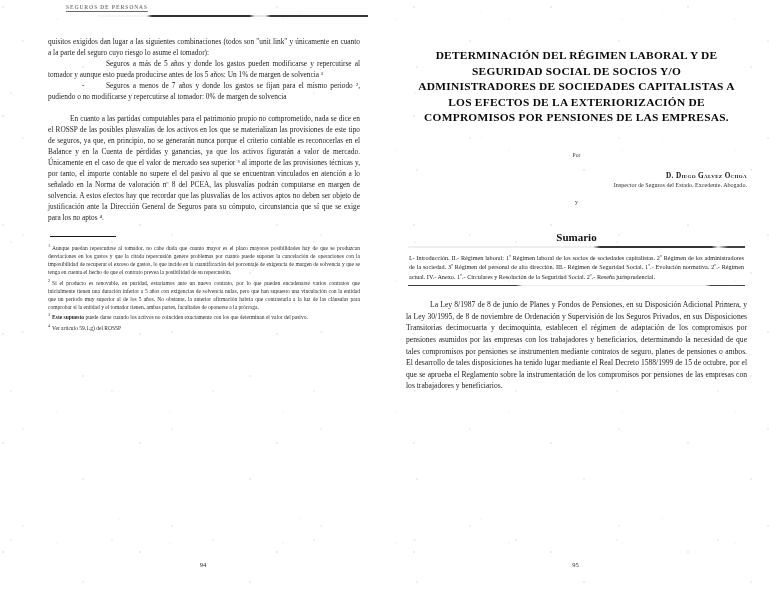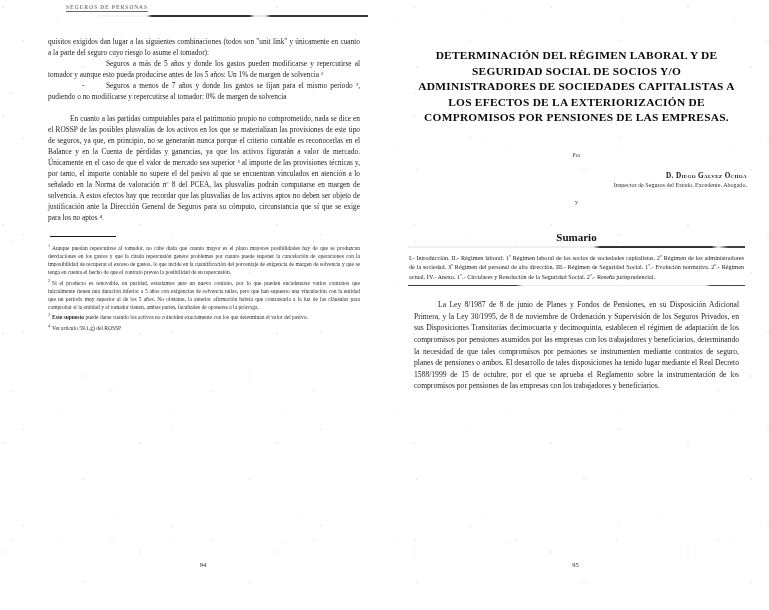--- a/index.html
+++ b/index.html
@@ -223,21 +223,21 @@
   }
   .intro-body {
     margin-top: 13px;
     font-size: 7.6px;
     line-height: 11.6px;
     text-align: justify;
     text-indent: 24px;
     color: #1c1c1c;
     filter: blur(.16px);
   }
-  .intro-body p { margin: 8px; }
+  .intro-body p { margin: 0; }
 </style>
 </head>
 <body>
 
 <div id="scan">
 
   <div class="page page-left">
 
     <div class="running-head">SEGUROS DE PERSONAS</div>
     <div class="head-rule"></div>

